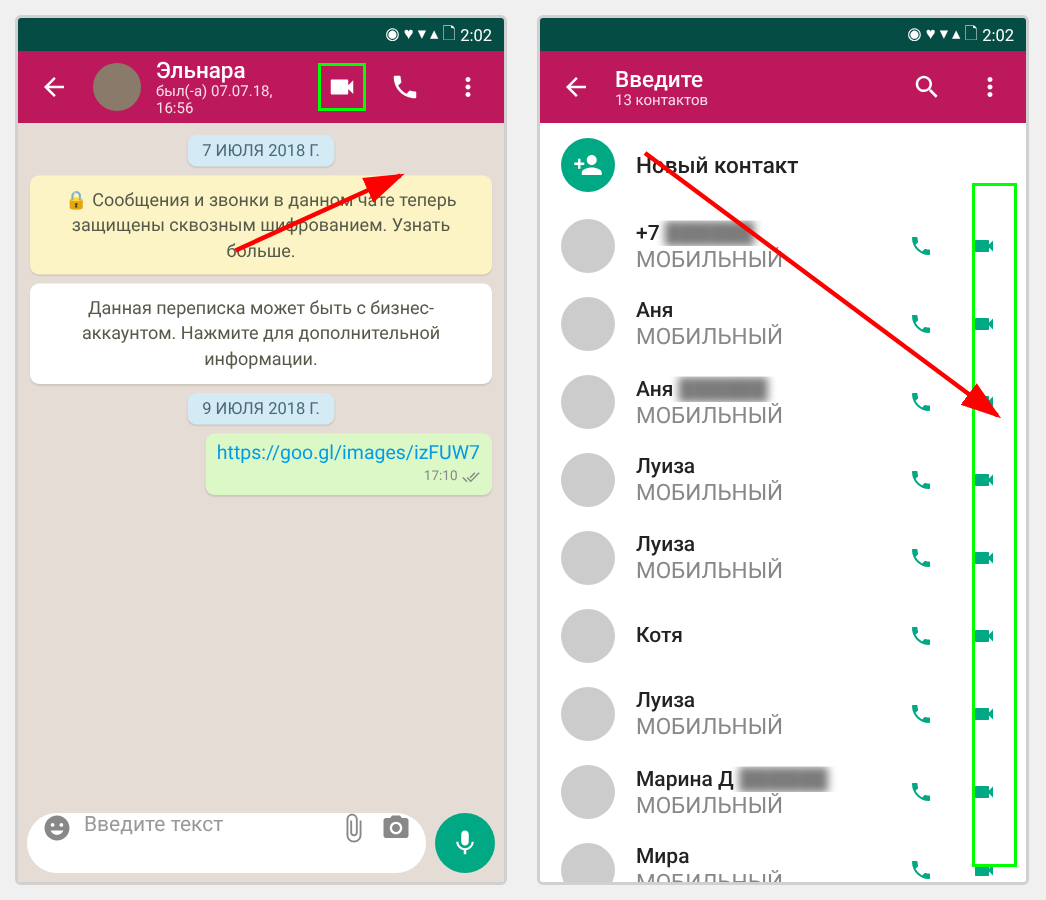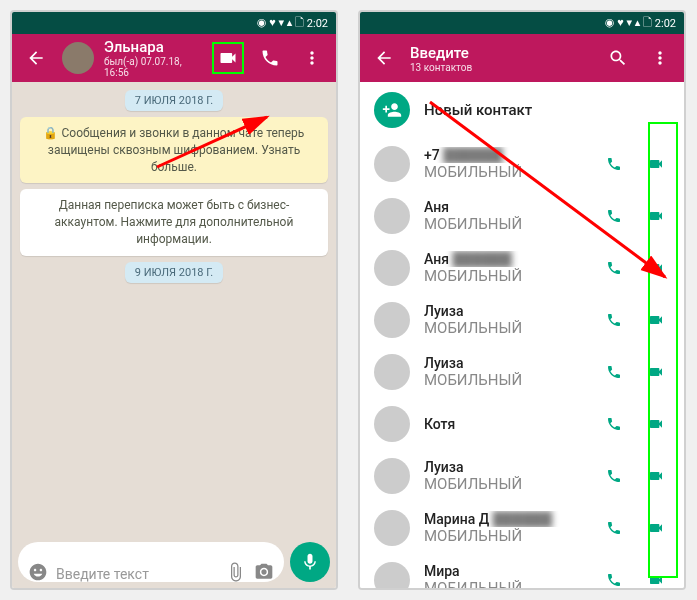--- a/index.html
+++ b/index.html
@@ -14,21 +14,21 @@
     .app-bar .icon-btn { width: 32px; height: 32px; display: flex; align-items: center; justify-content: center; cursor: pointer; }
     .highlight-box { border: 2px solid #00ff00; }
     .chat-body { flex: 1; background: #e5ddd5; padding: 8px; display: flex; flex-direction: column; gap: 6px; overflow: hidden; position: relative; }
     .date-chip { align-self: center; background: #d4eaf4; color: #4a6a7a; font-size: 11px; padding: 4px 10px; border-radius: 6px; box-shadow: 0 1px 1px rgba(0,0,0,0.1); }
     .system-msg { background: #fdf4c5; color: #54594a; font-size: 12px; padding: 8px 10px; border-radius: 6px; text-align: center; box-shadow: 0 1px 1px rgba(0,0,0,0.1); line-height: 1.4; }
     .system-msg.white { background: #fff; }
     .msg-out { align-self: flex-end; background: #dcf8c6; padding: 6px 8px; border-radius: 6px; max-width: 85%; box-shadow: 0 1px 1px rgba(0,0,0,0.1); font-size: 13px; position: relative; }
     .msg-out .link { color: #039be5; }
     .msg-out .meta { font-size: 9px; color: #888; text-align: right; margin-top: 2px; display: flex; gap: 3px; justify-content: flex-end; align-items: center; }
     .input-bar { display: flex; align-items: center; padding: 6px; gap: 6px; background: #e5ddd5; }
-    .input-field { flex: 1; background: #fff; border-radius: 20px; height: 40px; display: flex; align-items: flex-end; padding: 0 10px; gap: 8px; color: #999; font-size: 14px; }
+    .input-field { flex: 1; background: #fff; border-radius: 20px; height: 40px; display: flex; align-items: flex-start; padding: 0 10px; gap: 8px; color: #999; font-size: 14px; }
     .input-field .placeholder { flex: 1; }
     .mic-btn { width: 40px; height: 40px; border-radius: 50%; background: #00a884; display: flex; align-items: center; justify-content: center; }
     .contact-list { flex: 1; background: #fff; overflow-y: auto; }
     .new-contact-row { display: flex; align-items: center; padding: 10px 14px; gap: 14px; }
     .new-contact-row .circle { width: 36px; height: 36px; border-radius: 50%; background: #00a884; display: flex; align-items: center; justify-content: center; }
     .new-contact-row .label { font-size: 15px; font-weight: 500; color: #222; }
     .contact-row { display: flex; align-items: center; padding: 6px 14px; gap: 14px; height: 52px; }
     .contact-row .avatar { width: 36px; height: 36px; border-radius: 50%; background: #ccc; flex-shrink: 0; }
     .contact-row .info { flex: 1; display: flex; flex-direction: column; min-width: 0; }
     .contact-row .name { font-size: 14px; font-weight: 500; color: #222; white-space: nowrap; overflow: hidden; }
@@ -83,20 +83,29 @@
       <svg class="ico" viewBox="0 0 24 24">
           <path d="M12 8c1.1 0 2-.9 2-2s-.9-2-2-2-2 .9-2 2 .9 2 2 2zm0 2c-1.1 0-2 .9-2 2s.9 2 2 2 2-.9 2-2-.9-2-2-2zm0 6c-1.1 0-2 .9-2 2s.9 2 2 2 2-.9 2-2-.9-2-2-2z"></path>
         </svg>
     </div>
   </div>
   <div class="chat-body">
     <div class="date-chip">7 ИЮЛЯ 2018 Г.</div>
     <div class="system-msg">🔒 Сообщения и звонки в данном чате теперь защищены сквозным шифрованием. Узнать больше.</div>
     <div class="system-msg white">Данная переписка может быть с бизнес-аккаунтом. Нажмите для дополнительной информации.</div>
     <div class="date-chip">9 ИЮЛЯ 2018 Г.</div>
+    <div class="msg-out">
+      <span class="link">https://goo.gl/images/izFUW7</span>
+      <div class="meta">
+        <span>17:10</span>
+        <svg class="ico-sm" viewBox="0 0 24 24" style="width:12px;height:12px;fill:#888">
+            <path d="M18 7l-1.4-1.4-6.6 6.6 1.4 1.4L18 7zm4.2-1.4L11.7 16.2 7.5 12l-1.4 1.4 5.6 5.6L23.6 7l-1.4-1.4zM.4 13.4L6 19l1.4-1.4L1.8 12 .4 13.4z"></path>
+          </svg>
+      </div>
+    </div>
     <svg class="arrow" style="left:140px;top:30px;width:130px;height:60px" viewBox="0 0 130 60">
       <defs>
           <marker id="ah1" markerWidth="10" markerHeight="10" refX="8" refY="3" orient="auto">
             <path d="M0,0 L0,6 L9,3 z" fill="red"></path>
           </marker>
         </defs>
       <line x1="5" y1="55" x2="115" y2="5" stroke="red" stroke-width="3" marker-end="url(#ah1)"></line>
     </svg>
   </div>
   <div class="input-bar">

